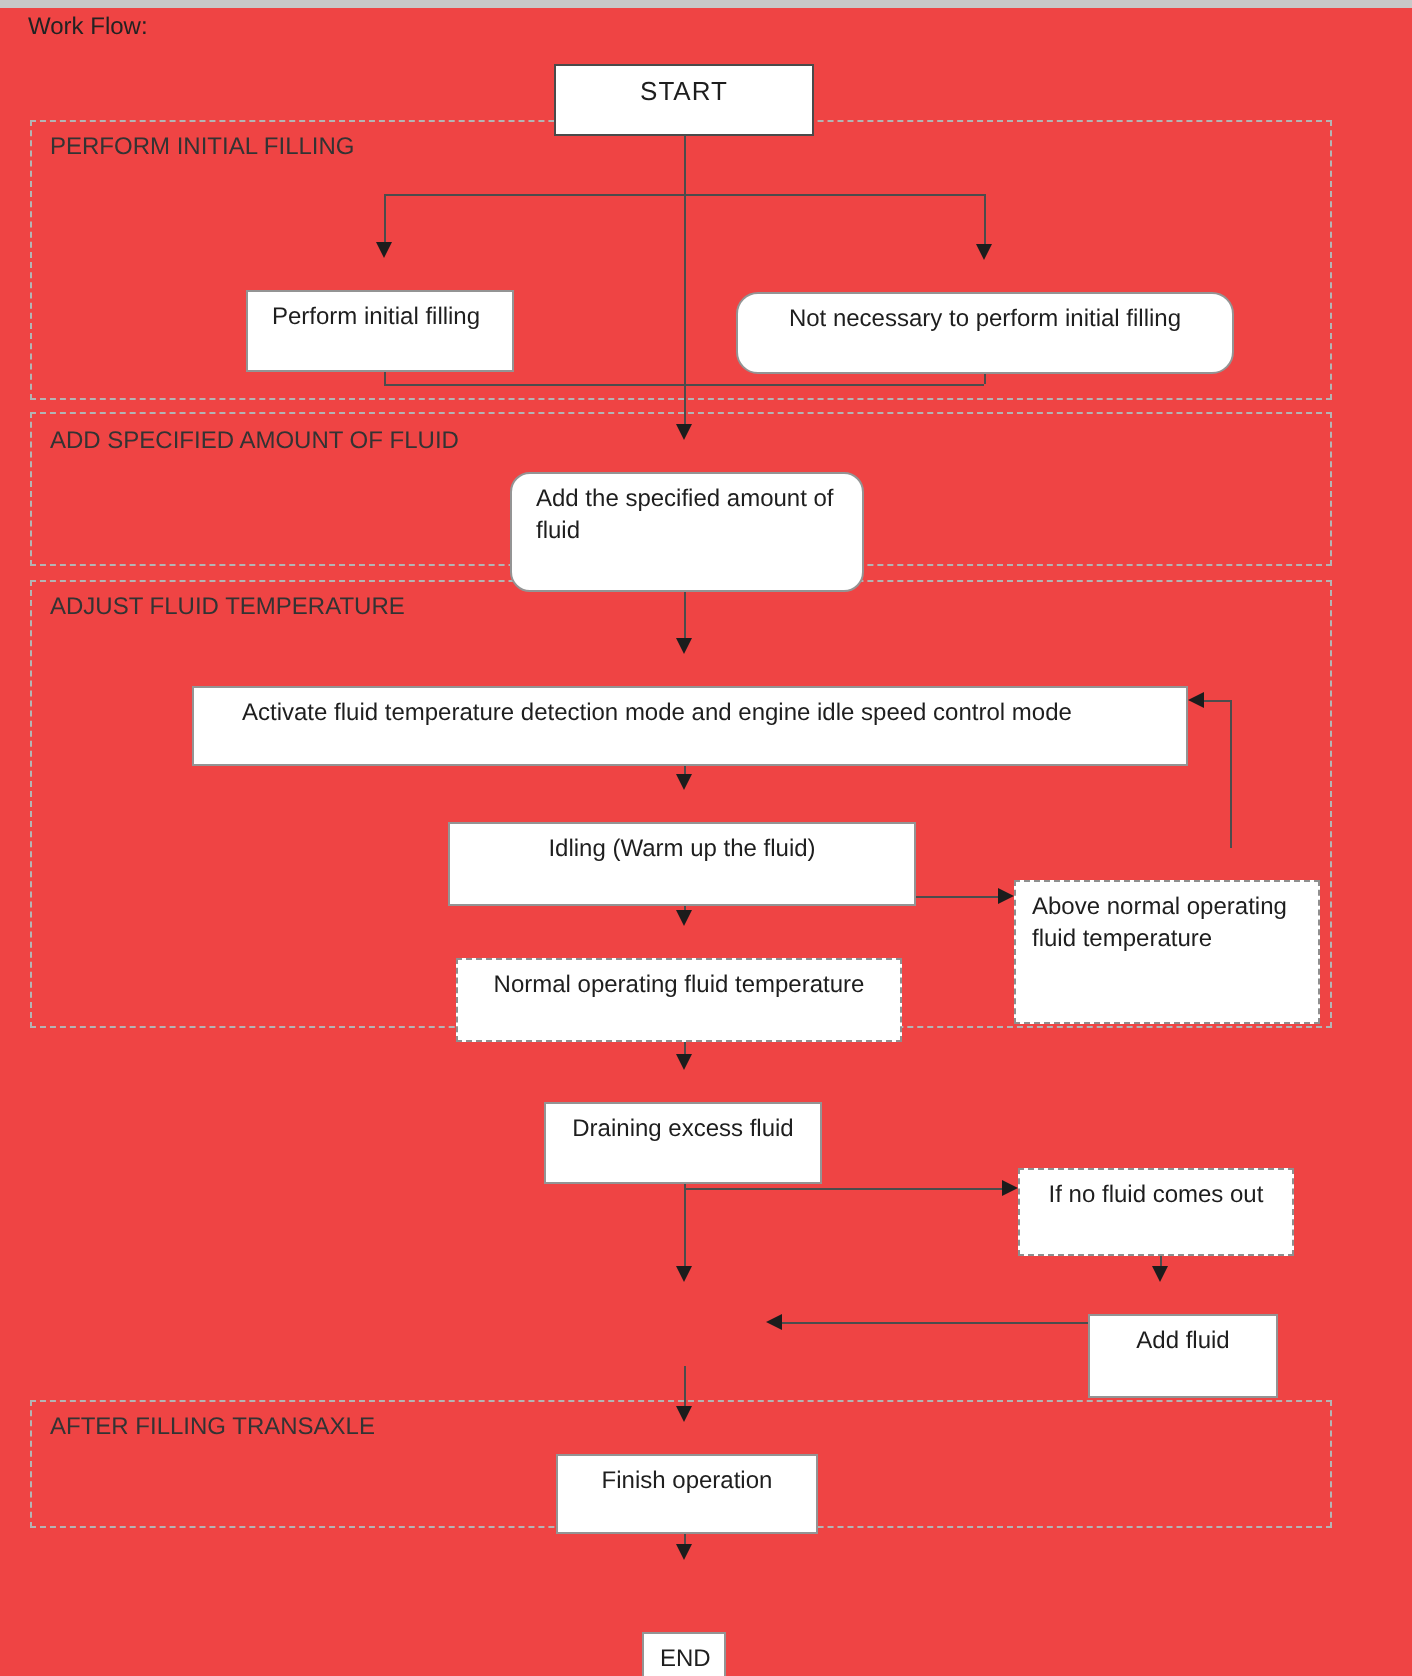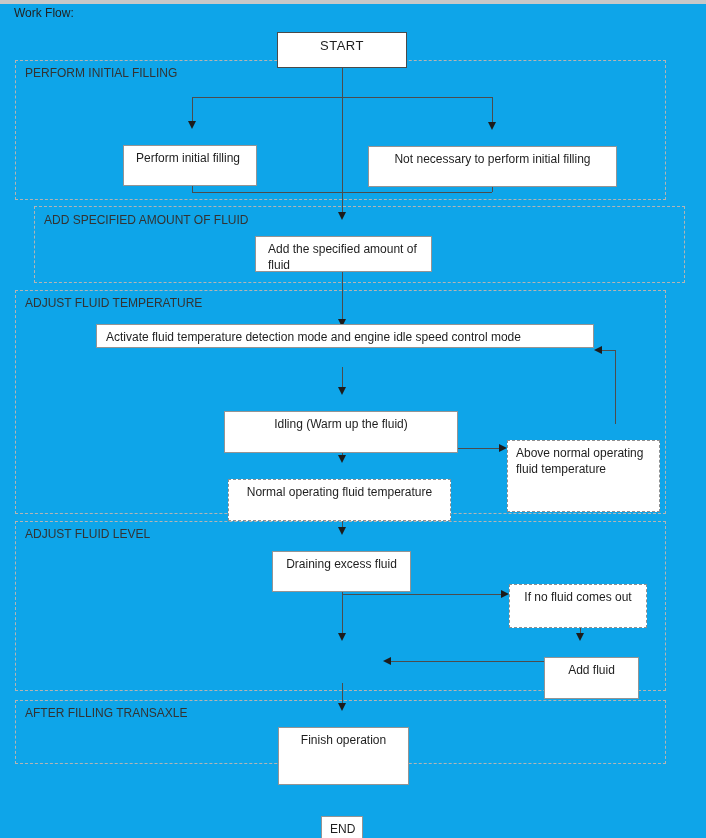--- a/index.html
+++ b/index.html
@@ -1,51 +1,51 @@
 <!DOCTYPE html>
 <html><head>
 <meta charset="utf-8">
 <style>
   html,body{margin:0;padding:0;background:#ffffff;}
   #canvas{
-    position:relative;width:706px;height:838px;background:#0ea5e9;overflow:hidden;
+    position:relative;width:706px;height:838px;background:#ef4444;overflow:hidden;
     font-family:"Liberation Sans","DejaVu Sans",sans-serif;color:#1e1e1e;
   }
   .topstrip{position:absolute;left:0;top:0;width:706px;height:4px;background:#c8c8c8;}
   .wf-label{position:absolute;left:14px;top:6px;font-size:12px;color:#222;}
 
   
   .section{position:absolute;left:15px;width:649px;border:1px dashed #b4b4b4;background:transparent;}
   .section-label{position:absolute;left:9px;top:5px;font-size:12px;color:#333;}
   #sec1{top:60px;height:138px;}
-  #sec2{top:206px;height:75px;margin-left:19px;}
+  #sec2{top:206px;height:75px;}
   #sec3{top:290px;height:222px;}
   #sec4{top:521px;height:168px;}
   #sec5{top:700px;height:62px;}
   #sec2 .section-label{width:210px;line-height:1.35;}
 
   
   .node{position:absolute;background:#fff;border:1px solid #949494;font-size:12px;
         padding:5px 8px;box-sizing:border-box;line-height:1.3;margin-top:16px;}
   .node.center{text-align:center;}
   .node.dashed{border:1px dashed #8f8f8f;}
   #n-start{left:277px;top:16px;width:130px;height:36px;border-color:#4a4a4a;text-align:center;
            font-size:13px;letter-spacing:0.5px;}
   #n-perform{left:123px;top:129px;width:134px;height:41px;padding-left:12px;}
-  #n-notnec{left:368px;top:130px;width:249px;height:41px;}
-  #n-addspec{left:255px;top:220px;width:177px;height:36px;padding-left:12px;}
-  #n-activate{left:96px;top:308px;width:498px;height:24px;padding-left:9px;}
+  #n-notnec{left:368px;top:130px;width:249px;height:41px;border-radius:11px;}
+  #n-addspec{left:255px;top:220px;width:177px;height:60px;padding-left:12px;border-radius:10px;}
+  #n-activate{left:96px;top:327px;width:498px;height:40px;padding-left:24px;}
   #n-idling{left:224px;top:395px;width:234px;height:42px;}
   #n-above{left:507px;top:424px;width:153px;height:72px;}
   #n-normal{left:228px;top:463px;width:223px;height:42px;}
   #n-draining{left:272px;top:535px;width:139px;height:41px;}
   #n-ifnofluid{left:509px;top:568px;width:138px;height:44px;}
   #n-overflow{left:307px;top:641px;width:75px;height:42px;}
   #n-addfluid{left:544px;top:641px;width:95px;height:42px;}
-  #n-finish{left:278px;top:711px;width:131px;height:58px;}
+  #n-finish{left:278px;top:711px;width:131px;height:40px;}
   #n-end{left:321px;top:800px;width:42px;height:43px;}
 
   
   .vl{position:absolute;width:1px;background:#4c4c4c;}
   .hl{position:absolute;height:1px;background:#4c4c4c;}
   
   .arr{position:absolute;width:0;height:0;}
   .arr.down{border-left:4px solid transparent;border-right:4px solid transparent;border-top:8px solid #1c1c1c;}
   .arr.right{border-top:4px solid transparent;border-bottom:4px solid transparent;border-left:8px solid #1c1c1c;}
   .arr.left{border-top:4px solid transparent;border-bottom:4px solid transparent;border-right:8px solid #1c1c1c;}
@@ -59,23 +59,20 @@
   <div class="wf-label">Work Flow:</div>
 
   <div class="section" id="sec1">
     <div class="section-label">PERFORM INITIAL FILLING</div>
   </div>
   <div class="section" id="sec2">
     <div class="section-label">ADD SPECIFIED AMOUNT OF FLUID</div>
   </div>
   <div class="section" id="sec3">
     <div class="section-label">ADJUST FLUID TEMPERATURE</div>
-  </div>
-  <div class="section" id="sec4">
-    <div class="section-label">ADJUST FLUID LEVEL</div>
   </div>
   <div class="section" id="sec5">
     <div class="section-label">AFTER FILLING TRANSAXLE</div>
   </div>
 
   <div class="vl" style="left:342px;top:52px;height:161px;"></div>
   <div class="hl" style="left:192px;top:97px;width:300px;"></div>
   <div class="vl" style="left:192px;top:97px;height:25px;"></div>
   <div class="arr down" style="left:188px;top:121px;"></div>
   <div class="vl" style="left:492px;top:97px;height:25px;"></div>

